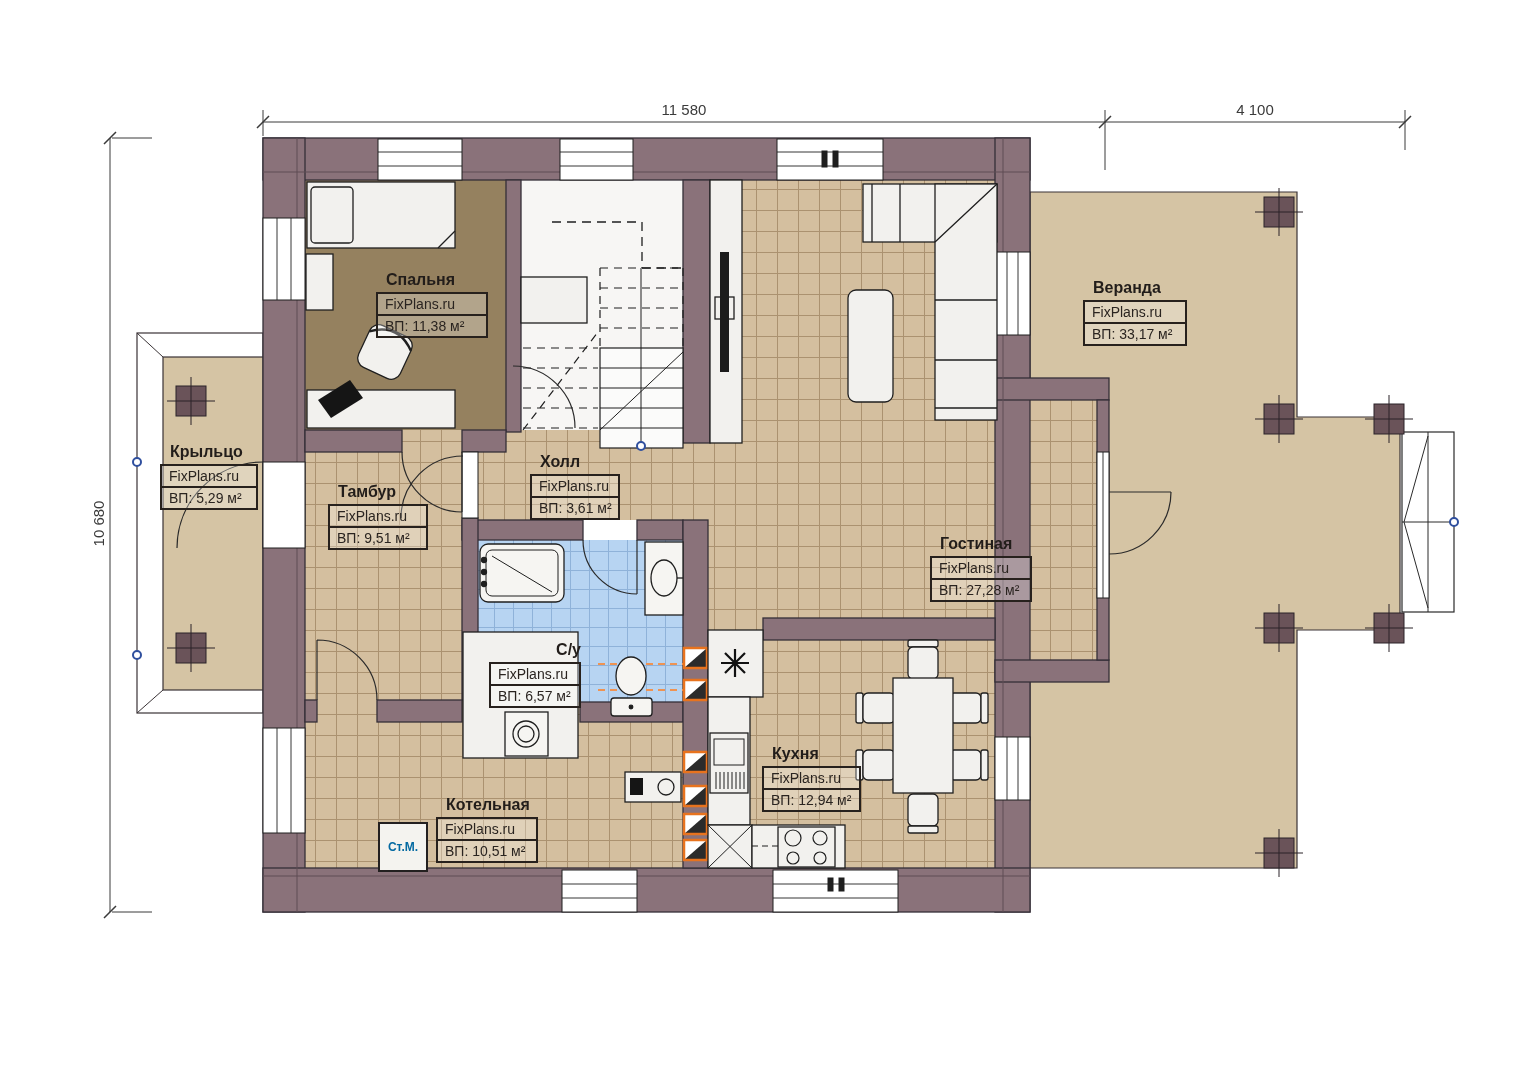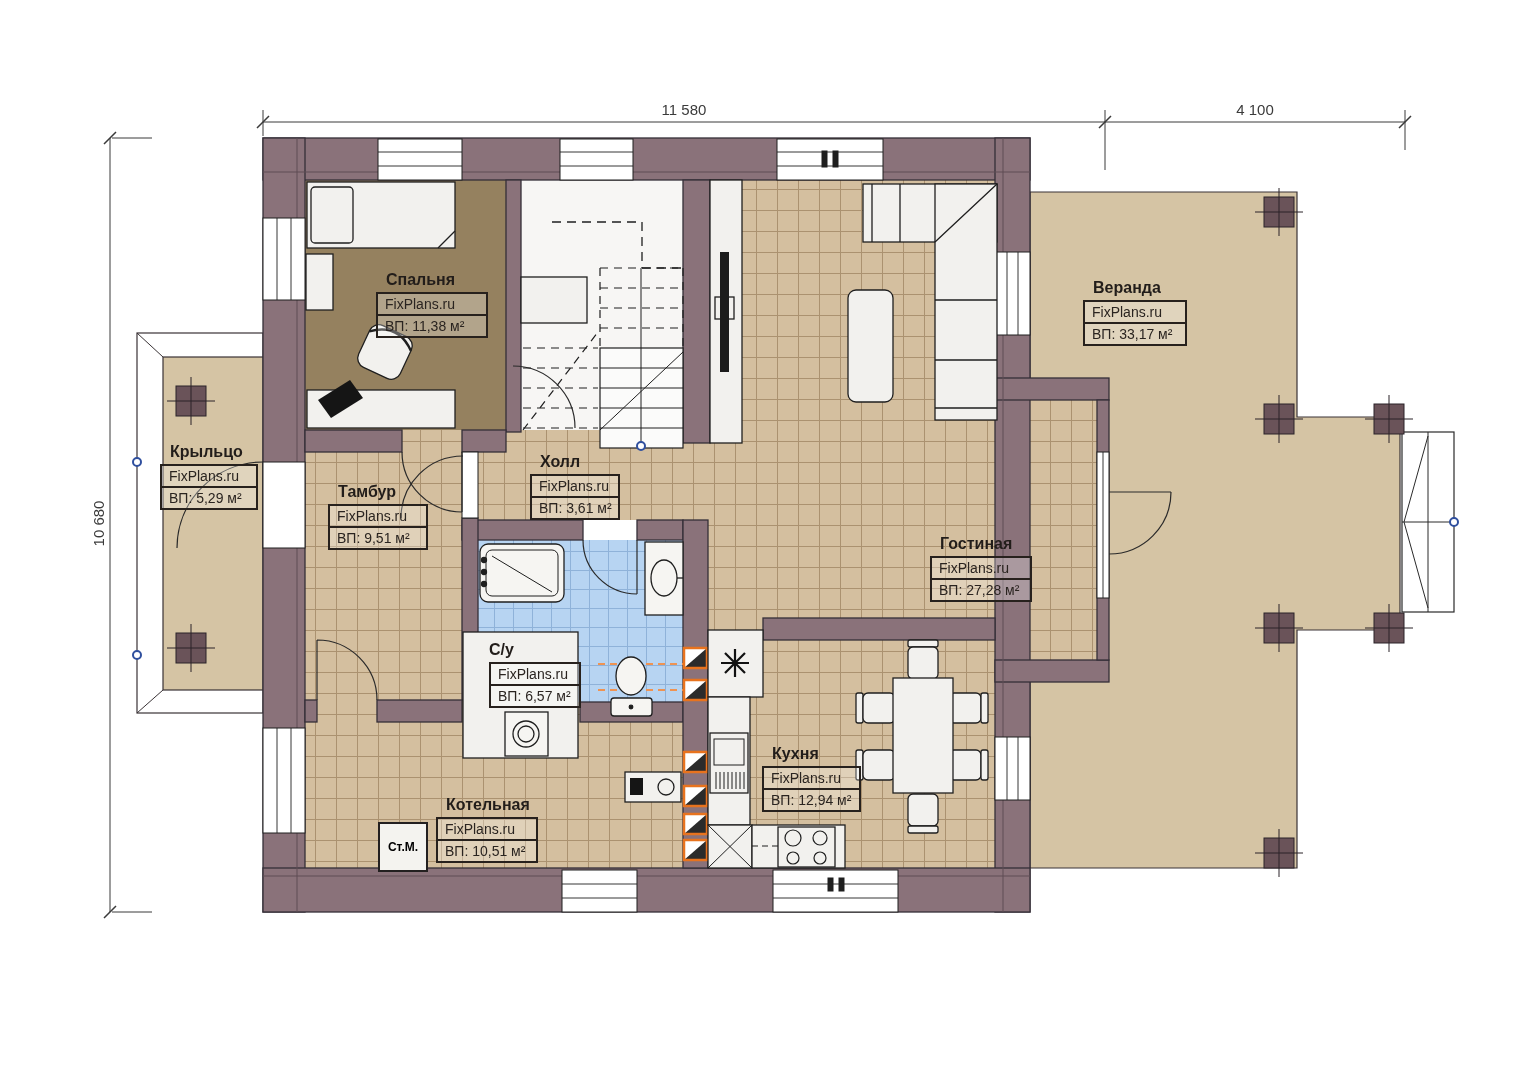--- a/index.html
+++ b/index.html
@@ -1,29 +1,29 @@
 <!DOCTYPE html>
 <html><head>
 <meta charset="utf-8">
 <style>
   html,body{margin:0;padding:0;background:#fff;}
   #scene{position:relative;width:1468px;height:1080px;background:#ffffff;overflow:hidden;
          font-family:"Liberation Sans", sans-serif;color:#1d1b19;}
   svg{position:absolute;left:0;top:0;}
   .rlabel{position:absolute;z-index:5;}
   .rname{font-weight:bold;font-size:16px;white-space:nowrap;margin:0 0 3px 10px;color:#221d1a;}
-  .rname.center{text-align:left;margin:0 0 3px 0;}
+  .rname.center{text-align:right;margin:0 0 3px 0;}
   .rbox{border:2px solid #27211d;background:rgba(255,255,255,0.28);}
   .rwm{padding:2px 7px;border-bottom:2px solid #27211d;font-size:14px;white-space:nowrap;color:#2a2420;}
   .rarea{padding:2px 7px;font-size:14px;white-space:nowrap;color:#2a2420;}
   .dimtext{position:absolute;font-size:15px;color:#3b3b3b;text-align:center;z-index:4;}
   #dim-left-text{transform:rotate(-90deg);transform-origin:center center;}
   #stm-box{position:absolute;left:378px;top:822px;width:46px;height:46px;background:#f4f3ef;
            border:2px solid #232020;display:flex;align-items:center;justify-content:center;
-           font-size:12px;font-weight:bold;z-index:5;color:#000000;}
+           font-size:12px;font-weight:bold;z-index:5;color:#0369a1;}
 </style>
 </head>
 <body>
 
 <div id="scene">
 
 <svg width="1528" height="1080" viewBox="0 0 1528 1080">
   <defs>
     <pattern id="pTan" width="21" height="21" patternUnits="userSpaceOnUse">
       <rect width="21" height="21" fill="#d4bf9f"></rect>

